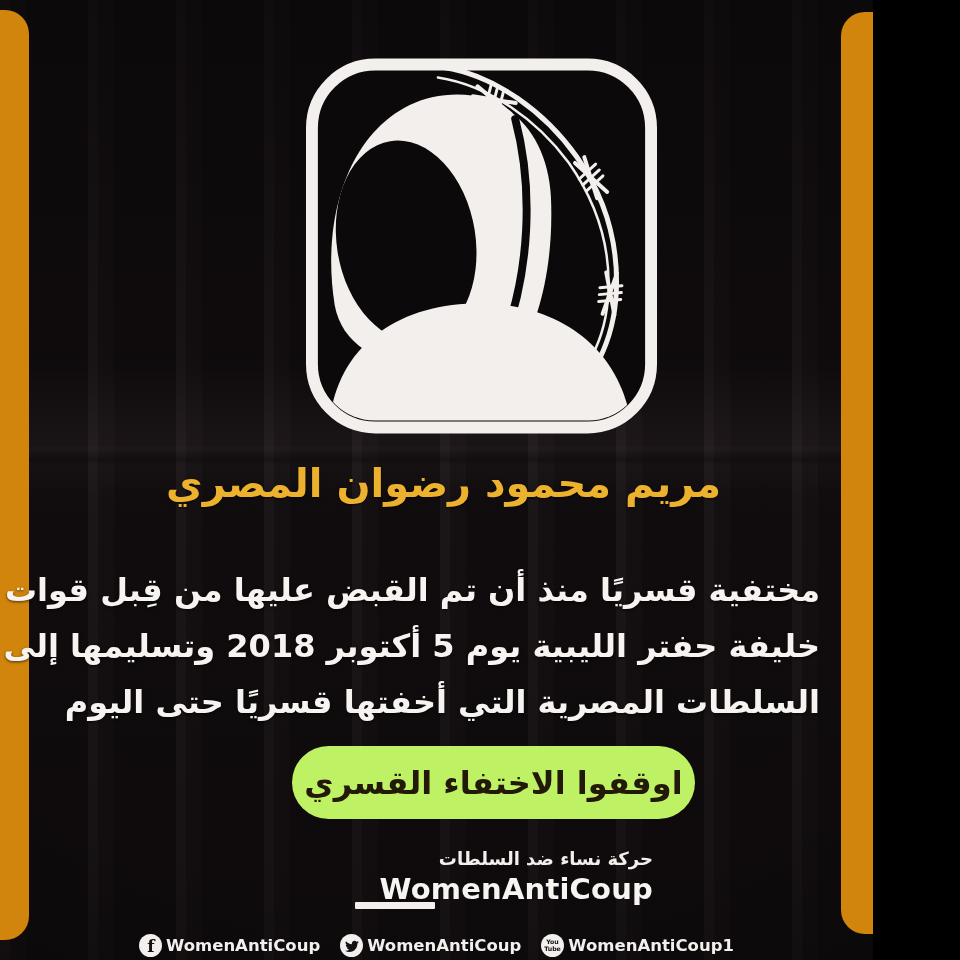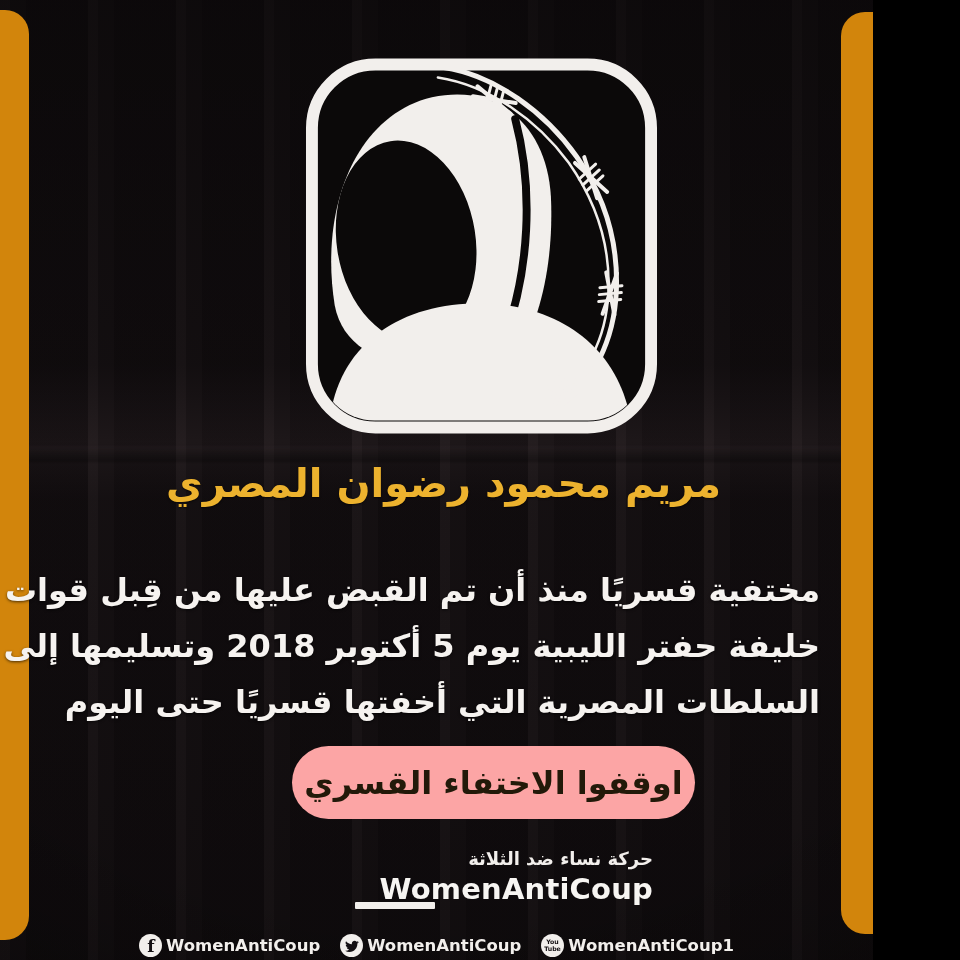--- a/index.html
+++ b/index.html
@@ -30,21 +30,21 @@
   .title .t1{font-size:40px; line-height:50px; font-weight:bold; color:#ecb22e; text-shadow:0 1px 2px rgba(0,0,0,.6);}
   .title .t2{font-size:31px; line-height:40px; font-weight:bold; color:#f0bc36; text-shadow:0 1px 2px rgba(0,0,0,.6);}
   .body-text{
     position:absolute; left:140px; width:680px; top:562px; text-align:left; direction:rtl;
     color:#f6f3f0; font-weight:bold; font-size:32px; line-height:56px;
     text-shadow:0 1px 3px rgba(0,0,0,.65);
   }
   .body-text div{white-space:nowrap;}
   .cta{
     position:absolute; left:292px; top:746px; width:403px; height:73px;
-    background:#fca5a5; border-radius:38px; direction:rtl;
+    background:#bef264; border-radius:38px; direction:rtl;
     display:flex; align-items:center; justify-content:center;
     color:#221909; font-size:32px; font-weight:bold;
   }
   .brand{position:absolute; left:345px; top:838px; width:322px; height:90px;}
   .brand-logo{position:absolute; left:2px; top:0; width:94px; height:64px;}
   .brand-logo svg{display:block; width:100%; height:100%;}
   .brand-underline{position:absolute; left:10px; top:64px; width:80px; height:7px; background:#f2efec; border-radius:1px;}
   .brand-text{position:absolute; right:14px; top:8px; text-align:right;}
   .brand-ar{direction:rtl; color:#f2efec; font-size:18px; line-height:26px; font-weight:bold;}
   .brand-en{color:#f7f5f2; font-size:29px; line-height:34px; font-weight:bold; letter-spacing:.2px;}
@@ -116,21 +116,21 @@
     <div>مختفية قسريًا منذ أن تم القبض عليها من قِبل قوات</div>
     <div>خليفة حفتر الليبية يوم 5 أكتوبر 2018 وتسليمها إلى</div>
     <div>السلطات المصرية التي أخفتها قسريًا حتى اليوم</div>
   </div>
 
   <div class="cta">اوقفوا الاختفاء القسري</div>
 
   <div class="brand">
     <div class="brand-underline"></div>
     <div class="brand-text">
-      <div class="brand-ar">حركة نساء ضد الثلاثة</div>
+      <div class="brand-ar">حركة نساء ضد السلطات</div>
       <div class="brand-en">WomenAntiCoup</div>
     </div>
   </div>
 
   <div class="footer">
     <div class="social">
       <span class="sicon">
         <svg viewBox="0 0 23 23">
             <circle cx="11.5" cy="11.5" r="11.5" fill="#f2efec"></circle>
             <text x="12" y="17.5" font-size="17" font-weight="bold" fill="#141013" text-anchor="middle" font-family="DejaVu Serif, serif">f</text>

